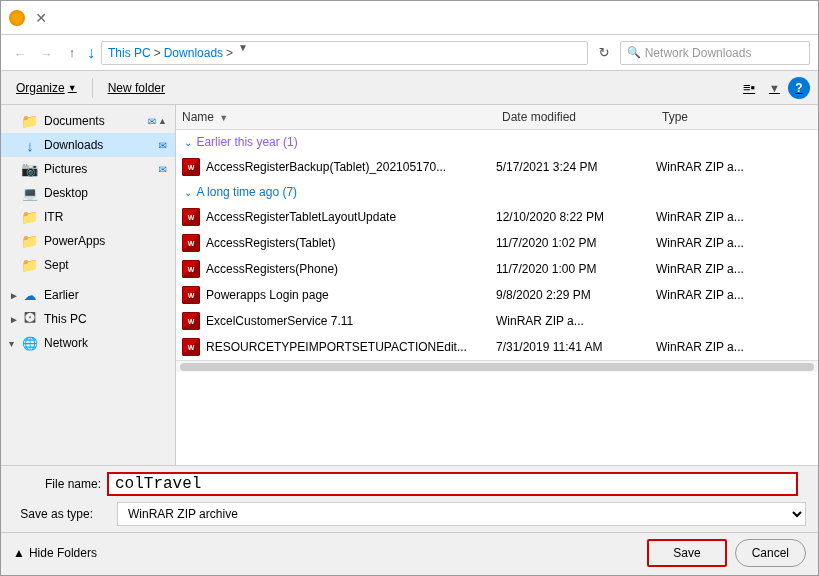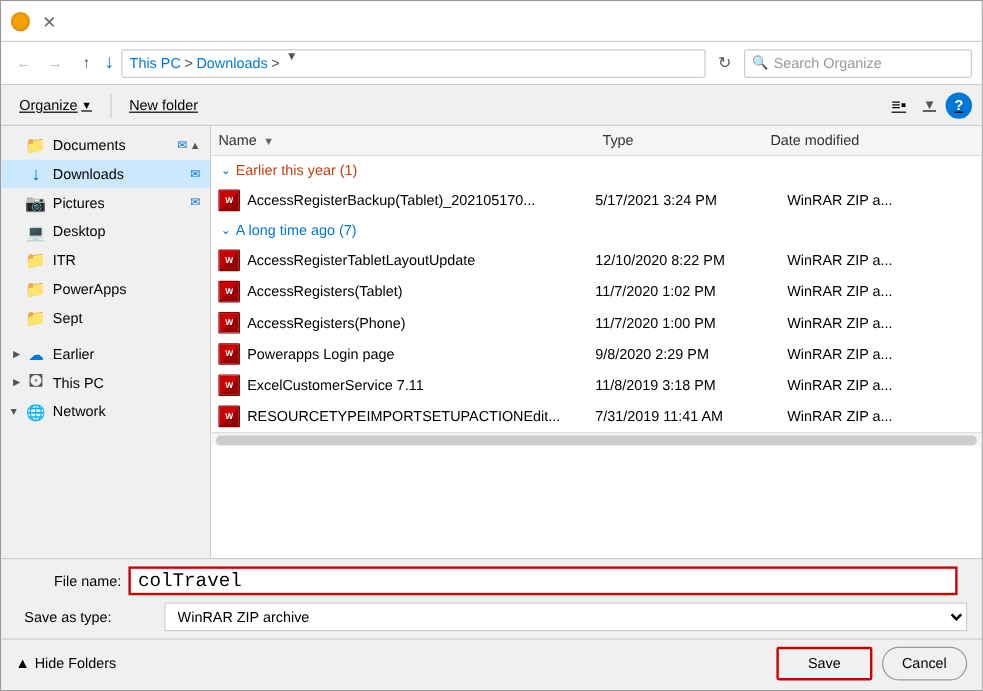--- a/index.html
+++ b/index.html
@@ -328,21 +328,20 @@
       text-align: right;
     }
 
     .savetype-select {
       flex: 1;
       height: 24px;
       border: 1px solid #ccc;
       padding: 0 6px;
       font-size: 12px;
       background: #fff;
-      margin-left: 20px;
     }
 
     .action-row {
       display: flex;
       align-items: center;
       justify-content: space-between;
       padding: 6px 12px 8px;
       border-top: 1px solid #ccc;
     }
 
@@ -418,21 +417,21 @@
     <div class="breadcrumb-bar">
       <span class="breadcrumb-item">This PC</span>
       <span class="breadcrumb-sep"> &gt; </span>
       <span class="breadcrumb-item">Downloads</span>
       <span class="breadcrumb-sep"> &gt; </span>
       <span class="breadcrumb-dropdown">▼</span>
     </div>
     <button class="refresh-btn">↻</button>
     <div class="search-box">
       <span class="search-box-icon">🔍</span>
-      <span style="color:#999;font-size:12px;">Search Organize</span>
+      <span style="color:#999;font-size:12px;">Network Downloads</span>
     </div>
   </div>
 
   <div class="toolbar">
     <button class="toolbar-btn">
       <span>Organize</span>
       <span class="arrow">▼</span>
     </button>
     <div class="toolbar-separator"></div>
     <button class="toolbar-btn">
@@ -505,31 +504,31 @@
         <span>Network</span>
       </div>
     </div>
 
     <div class="file-list-area">
       <div class="file-list-header">
         <div class="file-list-header-cell col-name">
           <span>Name</span>
           <span class="sort-arrow">▼</span>
         </div>
+        <div class="file-list-header-cell col-date">
+          <span>Date modified</span>
+        </div>
         <div class="file-list-header-cell col-type">
           <span>Type</span>
         </div>
-        <div class="file-list-header-cell col-date">
-          <span>Date modified</span>
-        </div>
       </div>
 
       <div class="group-header">
         <span class="chevron">⌄</span>
-        <span style="color:#c2410c;">Earlier this year (1)</span>
+        <span style="color:#8b5cf6;">Earlier this year (1)</span>
       </div>
       <div class="file-item">
         <div class="file-icon">
           <div class="winrar-icon">W</div>
         </div>
         <div class="file-name">AccessRegisterBackup(Tablet)_202105170...</div>
         <div class="file-date">5/17/2021 3:24 PM</div>
         <div class="file-type">WinRAR ZIP a...</div>
       </div>
 
@@ -567,21 +566,20 @@
         </div>
         <div class="file-name">Powerapps Login page</div>
         <div class="file-date">9/8/2020 2:29 PM</div>
         <div class="file-type">WinRAR ZIP a...</div>
       </div>
       <div class="file-item">
         <div class="file-icon">
           <div class="winrar-icon">W</div>
         </div>
         <div class="file-name">ExcelCustomerService 7.11</div>
-        <div class="file-date">11/8/2019 3:18 PM</div>
         <div class="file-type">WinRAR ZIP a...</div>
       </div>
       <div class="file-item">
         <div class="file-icon">
           <div class="winrar-icon">W</div>
         </div>
         <div class="file-name">RESOURCETYPEIMPORTSETUPACTIONEdit...</div>
         <div class="file-date">7/31/2019 11:41 AM</div>
         <div class="file-type">WinRAR ZIP a...</div>
       </div>

